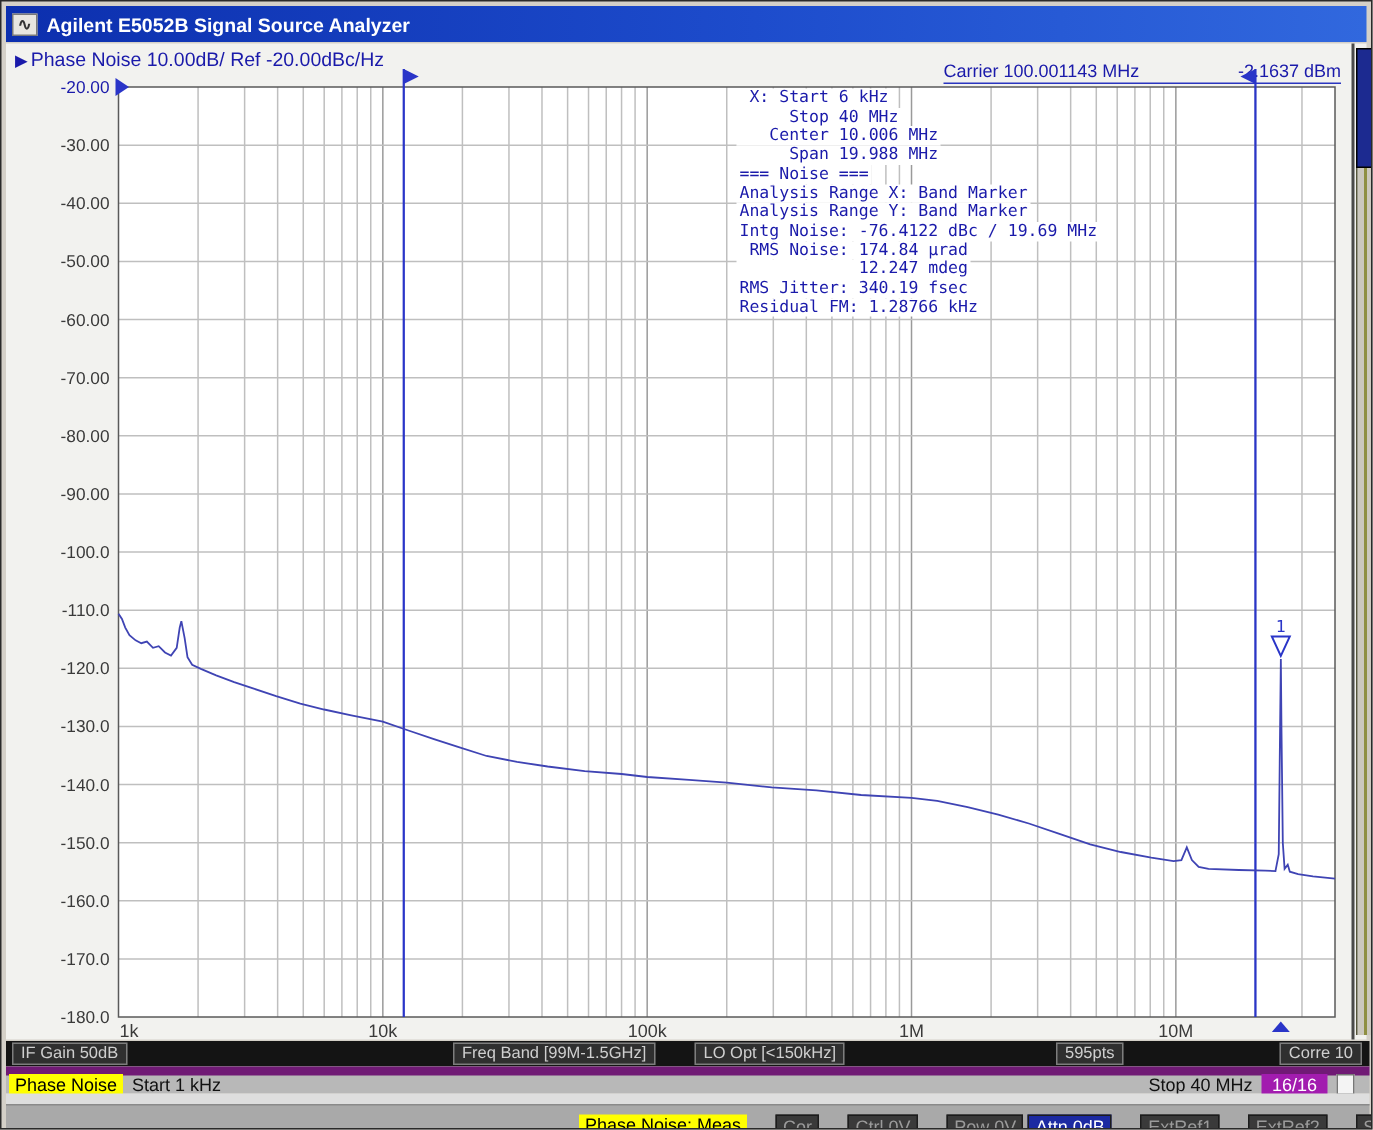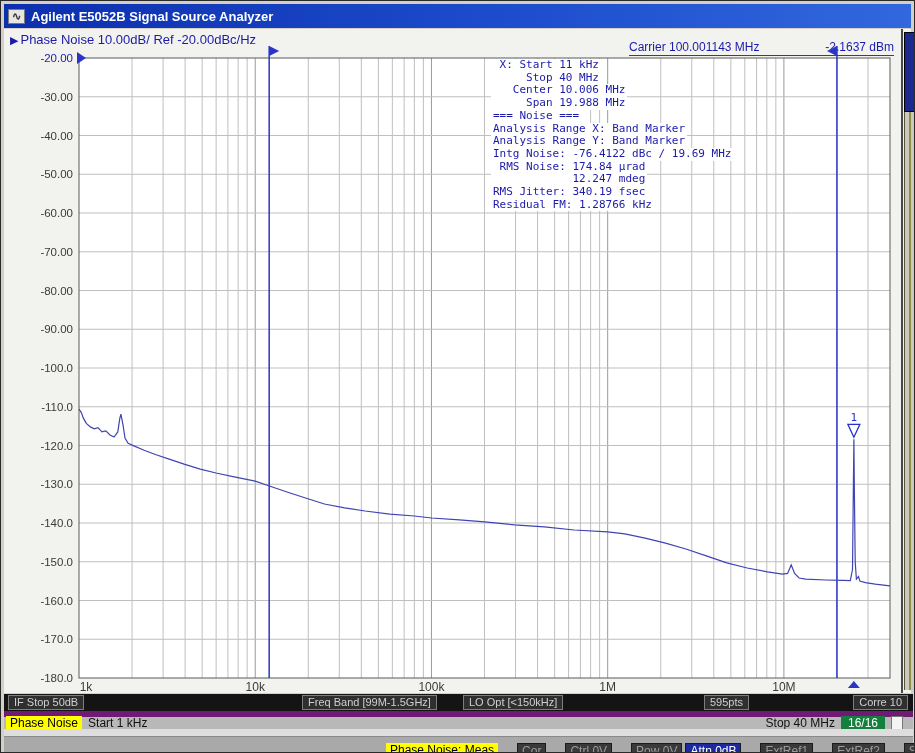--- a/index.html
+++ b/index.html
@@ -57,21 +57,21 @@
   .chip-corre   { right:5px; }
 
   
   .graybar { position:absolute; left:3px; top:710px; width:909px; height:18px; background:#b8b8b8;
              border-top:6px solid #701a75; display:flex; align-items:center;
              font:12px "Liberation Sans", sans-serif; color:#111; }
   .mode-badge { background:#ffff00; color:#000; padding:0 4px; margin-left:2px; height:15px;
                 line-height:15px; }
   .start-text { margin-left:6px; }
   .gray-right { position:absolute; right:10px; display:flex; align-items:center; gap:6px; }
-  .pages-box  { background:#15803d; color:#fff; padding:0 7px; height:15px; line-height:15px; }
+  .pages-box  { background:#a21caf; color:#fff; padding:0 7px; height:15px; line-height:15px; }
   .blank-box  { width:12px; height:14px; background:#f4f4f4; border:1px solid #777; }
 
   .gapbar { position:absolute; left:3px; top:728px; width:909px; height:7px; background:#dedede; }
 
   
   .statusbar { position:absolute; left:3px; top:735px; width:909px; height:27px; background:#a9a9a9;
                border-top:1px solid #8a8a8a; display:flex; align-items:center;
                padding-left:382px; gap:3px; font:12px "Liberation Sans", sans-serif; }
   .s-item { height:15px; line-height:14px; padding:0 4px; white-space:nowrap; }
   .s-yellow { background:#ffff00; color:#000; }
@@ -179,41 +179,41 @@
         <polygon points="265.17917893157954,17 275.17917893157954,22 265.17917893157954,27" fill="#2a35c8"></polygon>
         <line x1="832.9508596273118" y1="17" x2="832.9508596273118" y2="649" stroke="#2a35c8" stroke-width="1.5"></line>
         <polygon points="832.9508596273118,17 822.9508596273118,22 832.9508596273118,27" fill="#2a35c8"></polygon>
         <polyline points="75.0,380.1 77.3,383.6 79.5,389.4 82.3,394.4 86.4,397.9 90.2,399.8 93.9,398.7 98.0,402.9 101.8,401.8 106.0,406.0 110.0,408.0 113.8,402.9 115.8,389.4 116.9,385.1 119.1,396.4 121.0,409.1 124.1,414.2 129.9,416.9 140.1,421.2 152.1,425.8 165.2,430.1 180.1,435.1 196.2,440.1 212.1,444.0 230.2,447.9 251.2,452.1 268.3,458.0 285.3,463.8 300.8,468.8 320.4,475.0 340.7,478.9 361.1,482.0 385.8,485.1 410.4,487.0 427.5,489.0 455.4,490.9 480.5,492.8 510.5,495.9 540.3,497.9 570.1,501.0 603.7,502.9 620.8,504.9 641.1,509.1 661.5,514.1 681.9,520.0 702.3,526.9 722.8,533.9 743.2,539.0 763.5,542.8 778.4,545.1 783.6,544.4 787.2,535.9 790.6,544.4 795.1,549.0 801.7,550.2 821.9,551.0 839.5,551.4 846.3,551.7 848.5,540.5 849.4,455.3 849.9,410.3 850.3,455.3 851.2,532.8 852.4,550.2 854.5,547.5 855.9,552.1 861.4,553.7 871.3,555.2 886.0,556.8" fill="none" stroke="#3f44b4" stroke-width="1.2"></polyline>
         <text x="849.8693835284109" y="392.3236375" text-anchor="middle" fill="#2a35c8" font-size="11px" font-family="DejaVu Sans Mono, monospace">1</text>
         <polygon points="843.8693835284109,395.3236375 855.8693835284109,395.3236375 849.8693835284109,408.3236375" fill="#ffffff" stroke="#2a35c8" stroke-width="1.3"></polygon>
         <polygon points="843.8693835284109,659 855.8693835284109,659 849.8693835284109,652" fill="#2a35c8"></polygon>
       </svg>
 
     <div class="info-panel">
-        <div class="info-line"> X: Start 11 kHz</div>
+        <div class="info-line"> X: Start 6 kHz</div>
         <div class="info-line">     Stop 40 MHz</div>
         <div class="info-line">   Center 10.006 MHz</div>
         <div class="info-line">     Span 19.988 MHz</div>
         <div class="info-line">=== Noise ===</div>
         <div class="info-line">Analysis Range X: Band Marker</div>
         <div class="info-line">Analysis Range Y: Band Marker</div>
         <div class="info-line">Intg Noise: -76.4122 dBc / 19.69 MHz</div>
         <div class="info-line"> RMS Noise: 174.84 μrad</div>
         <div class="info-line">            12.247 mdeg</div>
         <div class="info-line">RMS Jitter: 340.19 fsec</div>
         <div class="info-line">Residual FM: 1.28766 kHz</div>
       </div>
 
     <div class="right-border"></div>
     <div class="right-navy"></div>
     <div class="right-rail"></div>
   </div>
 
   <div class="darkbar">
-    <span class="chip chip-ifgain">IF Stop 50dB</span>
+    <span class="chip chip-ifgain">IF Gain 50dB</span>
     <span class="chip chip-freqband">Freq Band [99M-1.5GHz]</span>
     <span class="chip chip-loopt">LO Opt [&lt;150kHz]</span>
     <span class="chip chip-pts">595pts</span>
     <span class="chip chip-corre">Corre 10</span>
   </div>
 
   <div class="graybar">
     <span class="mode-badge">Phase Noise</span>
     <span class="start-text">Start 1 kHz</span>
     <span class="gray-right">

